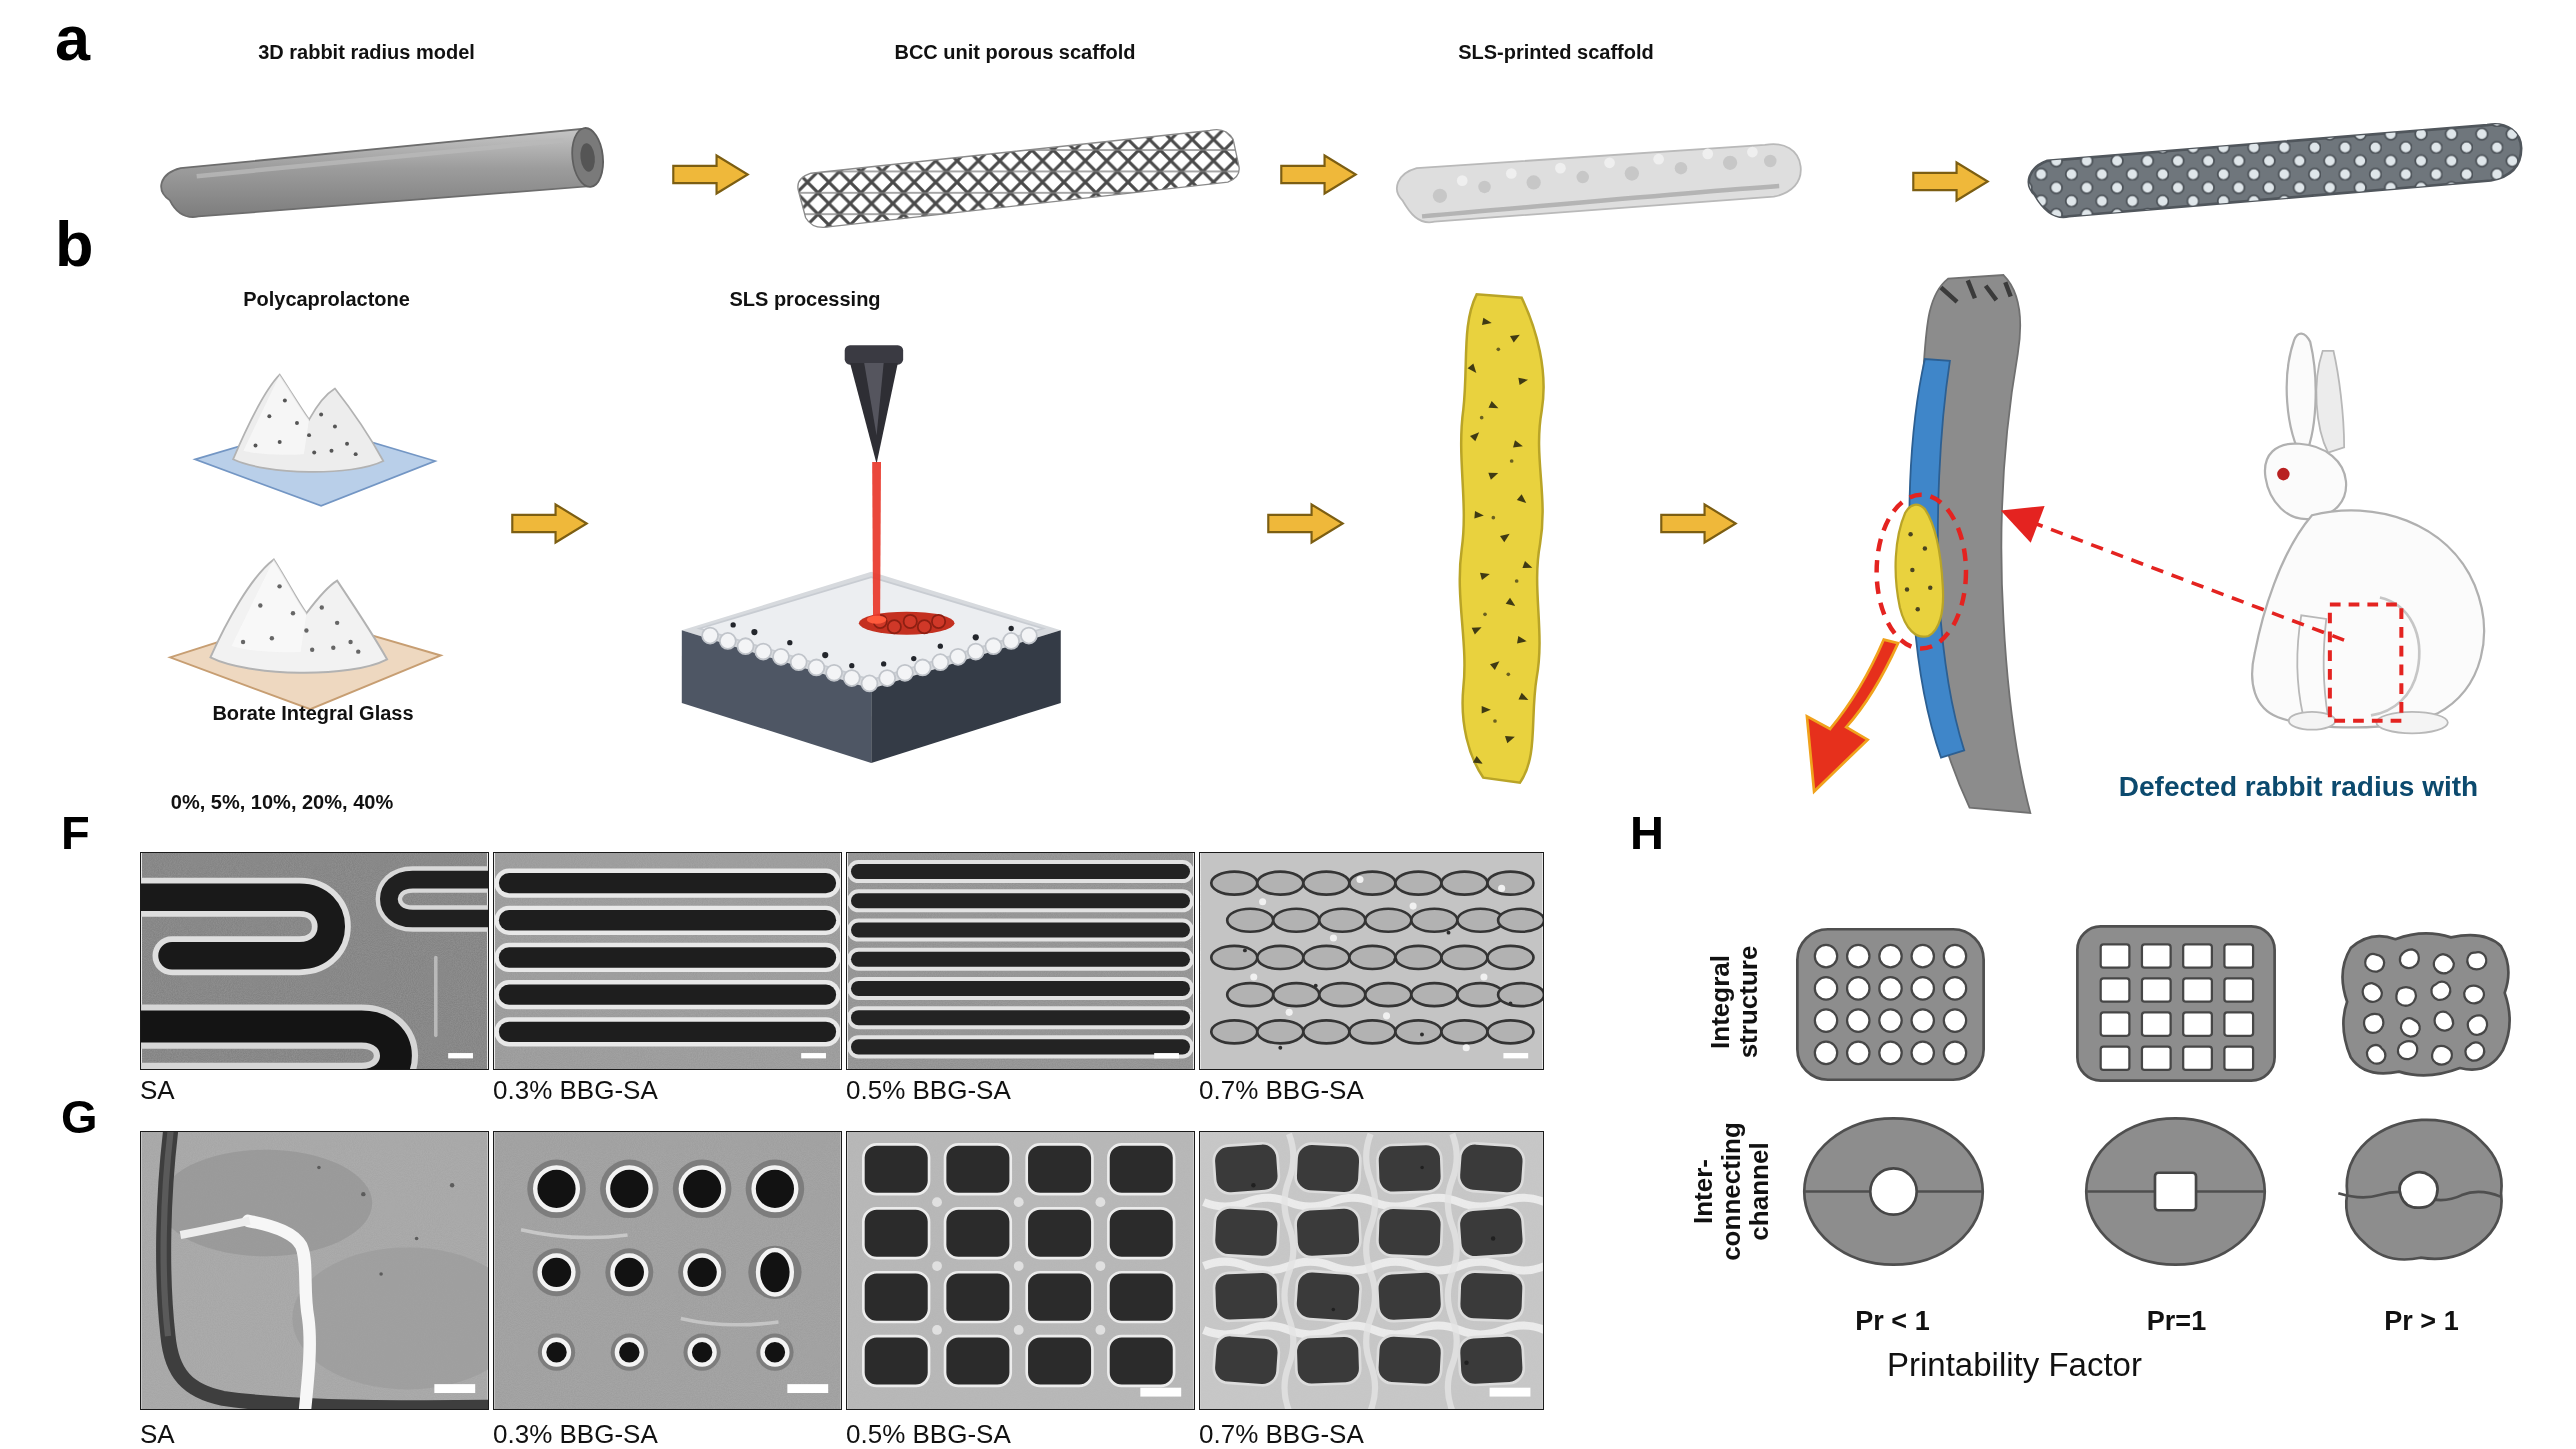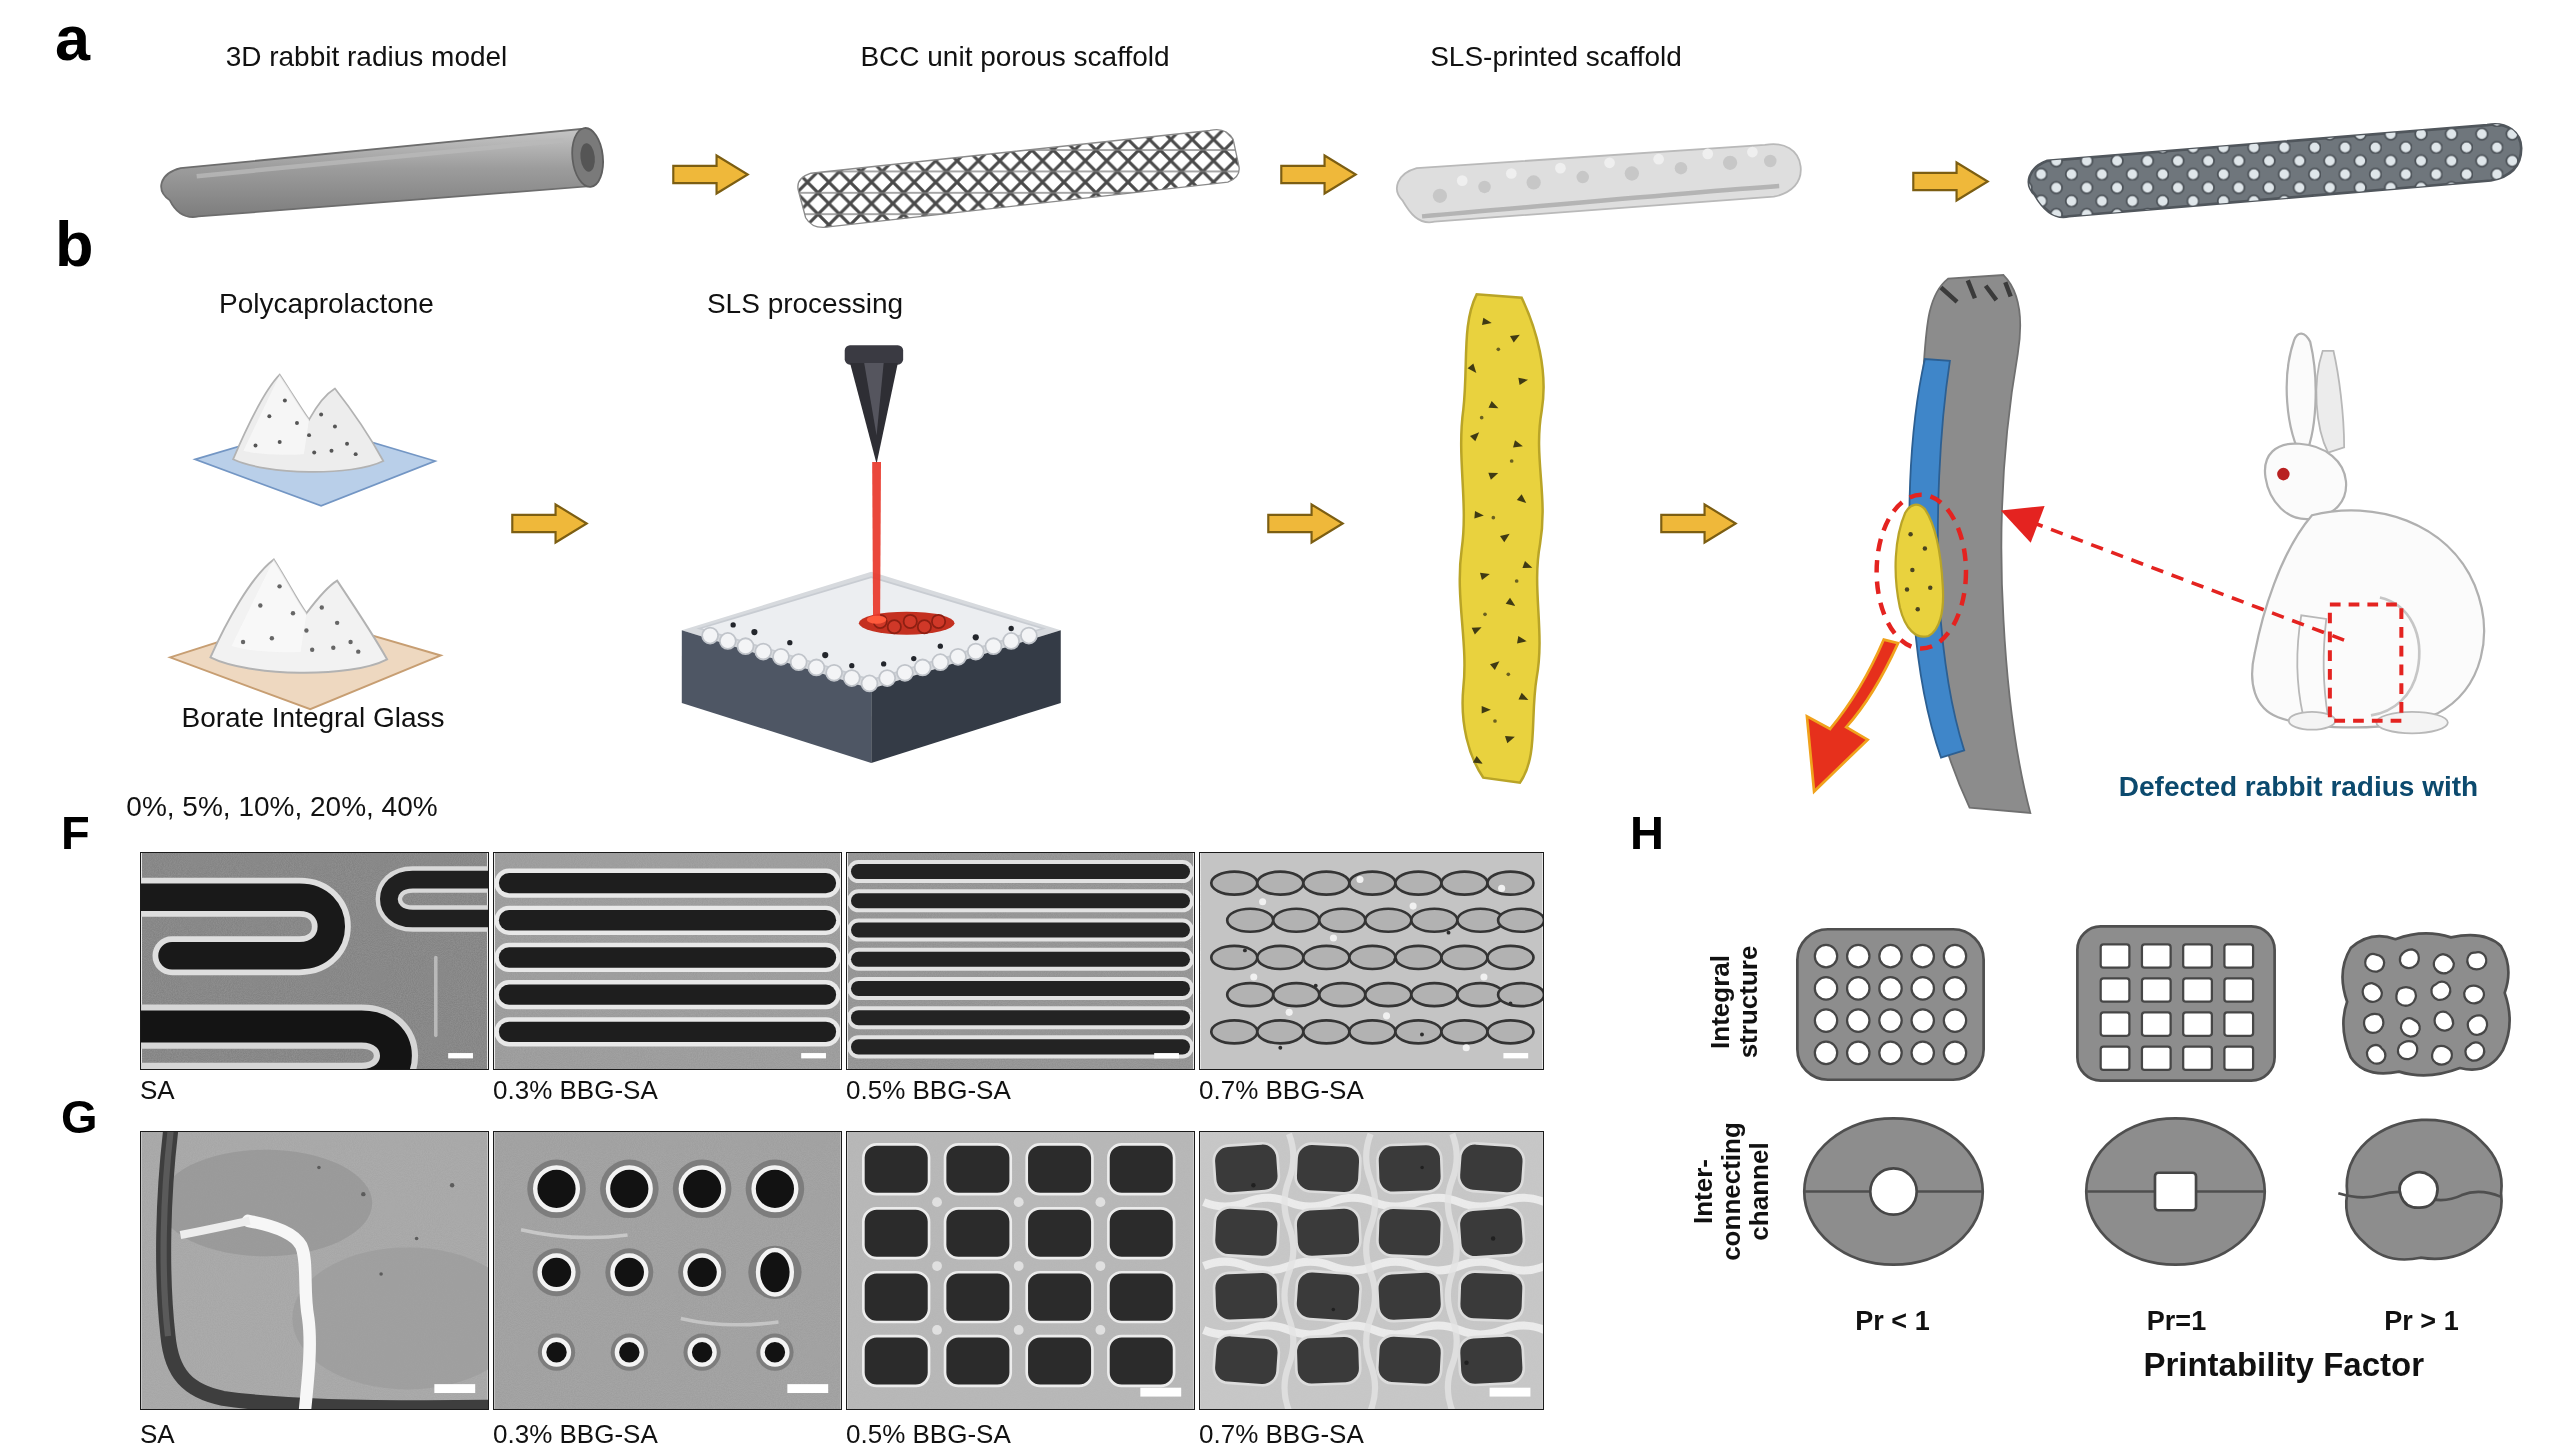--- a/index.html
+++ b/index.html
@@ -2,27 +2,27 @@
 <html style="font-size:14.3px"><head>
 <meta charset="utf-8">
 <style>
   * { margin:0; padding:0; box-sizing:border-box; }
   html,body { background:#ffffff; }
   body { font-family:"Liberation Sans","DejaVu Sans",sans-serif; color:#111; }
   .fig { position:relative; width:2576px; height:1449px; background:#fff; overflow:hidden; }
   .abs { position:absolute; }
   .plabel    { font-weight:bold; font-size:63px; line-height:1; color:#000; }
   .plabel-sm { font-weight:bold; font-size:47px; line-height:1; color:#000; }
-  .ptitle { font-weight:normal; font-size:28px; text-align:center; color:#111; }
+  .ptitle { font-weight:bold; font-size:20px; text-align:center; color:#111; }
   .cap    { font-weight:normal; font-size:26px; text-align:left; color:#111; }
   .bcap   { font-weight:bold; font-size:28px; text-align:center; color:#0c4a6e; }
   .rotlabel { font-weight:bold; font-size:26px; text-align:center; color:#111;
               white-space:pre-line; line-height:1.08; transform:rotate(-90deg); }
   .prlabel { font-weight:bold; font-size:27px; text-align:center; color:#111;margin-top:16px; }
-  .htitle  { font-weight:bold; font-size:33px; text-align:right; color:#111; }
+  .htitle  { font-weight:normal; font-size:33px; text-align:left; color:#111; }
   svg { display:block; }
   .micro { border:0.9px solid #1a1a1a; }
 </style>
 </head>
 <body>
 
 <div class="fig">
 
   <svg width="0" height="0" style="position:absolute" aria-hidden="true">
     <defs>

